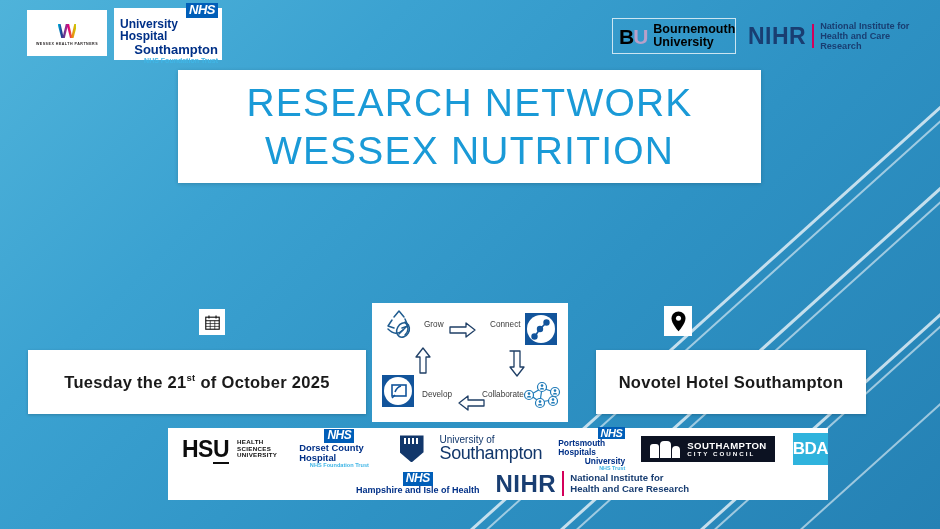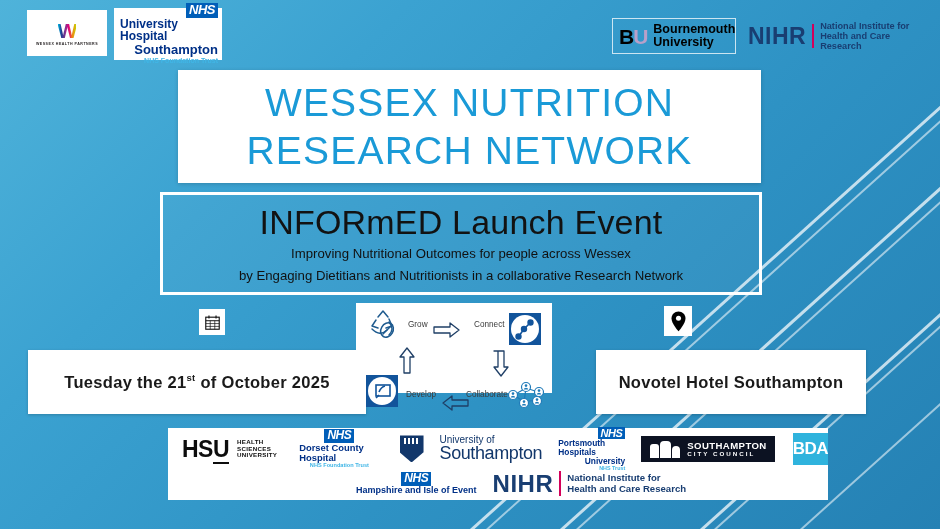--- a/index.html
+++ b/index.html
@@ -120,21 +120,21 @@
     box-shadow: 0 1px 3px rgba(0,0,0,.2);
   }
   .date-card  { left: 28px;  top: 350px; width: 338px; height: 64px; }
   .venue-card { left: 596px; top: 350px; width: 270px; height: 64px; }
   .info-card .txt { font-size: 16.5px; font-weight: bold; color: #1a1a1a; letter-spacing: .3px; white-space: nowrap; }
   .info-card .txt sup { font-size: 9.5px; vertical-align: super; }
 
   
   .cycle {
     position: absolute;
-    left: 356px; top: 303px; width: 196px; height: 90px;
+    left: 372px; top: 303px; width: 196px; height: 119px;
     background: #ffffff;
   }
   .cyc-label { position: absolute; font-size: 8.2px; color: #3b3b3b; }
   .lbl-grow        { left: 52px;  top: 17px; }
   .lbl-connect     { left: 118px; top: 17px; }
   .lbl-develop     { left: 50px;  top: 87px; }
   .lbl-collaborate { left: 110px; top: 87px; }
 
   
   .footer {
@@ -236,29 +236,24 @@
   <div class="logo-chip nihr-top">
     <div class="nihr-word">NIHR</div>
     <div class="nihr-rule"></div>
     <div class="nihr-sub">
       <span>National Institute for</span>
       <span>Health and Care Research</span>
     </div>
   </div>
 
   <div class="title-card">
+    <div class="line">RESEARCH NETWORK</div>
     <div class="line">WESSEX NUTRITION</div>
-    <div class="line">RESEARCH NETWORK</div>
-  </div>
-
-  <div class="event-box">
-    <div class="event-title">INFORmED Launch Event</div>
-    <div class="event-tag">Improving Nutritional Outcomes for people across Wessex</div>
-    <div class="event-tag">by Engaging Dietitians and Nutritionists in a collaborative Research Network</div>
-  </div>
+  </div>
+
 
   <div class="icon-chip cal-chip">
     <svg width="17" height="17" viewBox="0 0 24 24" aria-hidden="true">
       <rect x="2.5" y="4.5" width="19" height="17" fill="none" stroke="#111" stroke-width="1.6"></rect>
       <line x1="2.5" y1="9.5" x2="21.5" y2="9.5" stroke="#111" stroke-width="1.4"></line>
       <line x1="7" y1="2" x2="7" y2="6.5" stroke="#111" stroke-width="1.6"></line>
       <line x1="17" y1="2" x2="17" y2="6.5" stroke="#111" stroke-width="1.6"></line>
       <line x1="8.8" y1="9.5" x2="8.8" y2="21.5" stroke="#111" stroke-width="1"></line>
       <line x1="15.2" y1="9.5" x2="15.2" y2="21.5" stroke="#111" stroke-width="1"></line>
       <line x1="2.5" y1="13.5" x2="21.5" y2="13.5" stroke="#111" stroke-width="1"></line>
@@ -409,21 +404,21 @@
       <div class="f-item bda">
         <span>BDA</span>
       </div>
 
     </div>
 
     <div class="f-row f-row2">
 
       <div class="f-item hiow">
         <div class="nhs-badge">NHS</div>
-        <div class="h1">Hampshire and Isle of Event</div>
+        <div class="h1">Hampshire and Isle of Health</div>
       </div>
 
       <div class="f-item nihr-foot">
         <div class="nihr-word">NIHR</div>
         <div class="nihr-rule"></div>
         <div class="nihr-sub">
           <span>National Institute for</span>
           <span>Health and Care Research</span>
         </div>
       </div>

